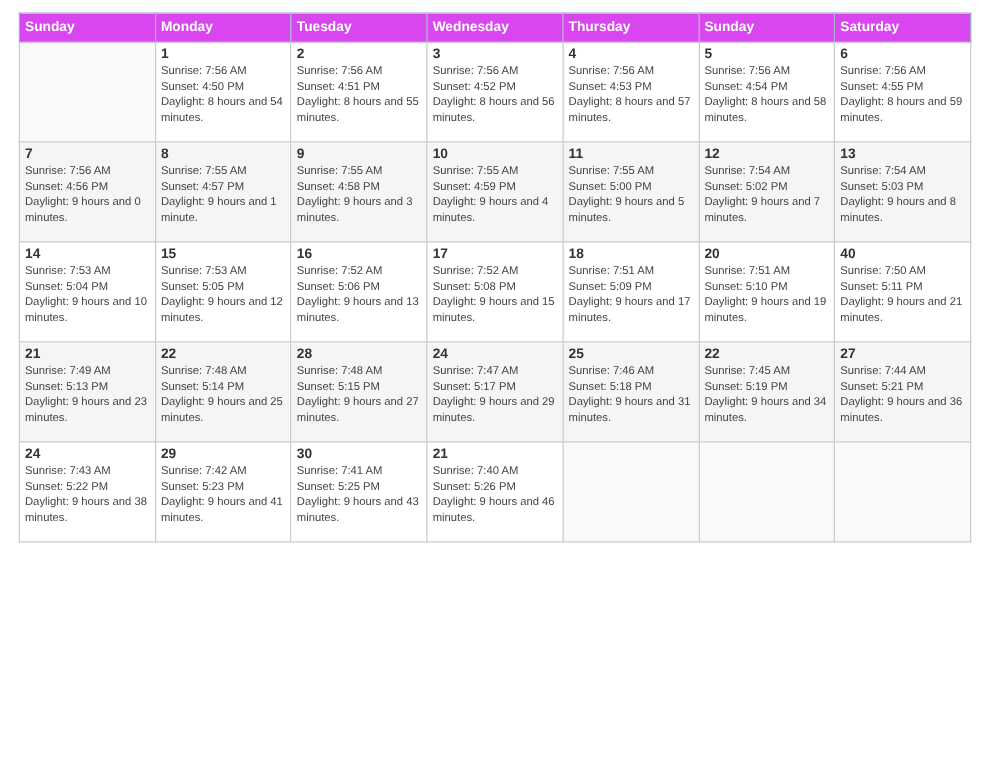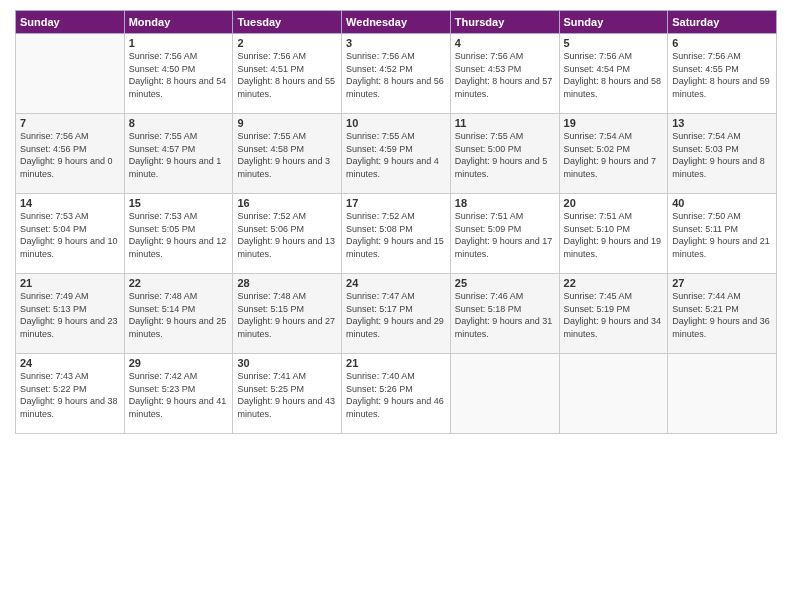--- a/index.html
+++ b/index.html
@@ -50,21 +50,21 @@
     .subtitle {
       font-size: 14px;
       color: #555;
     }
     table {
       width: 100%;
       border-collapse: collapse;
       table-layout: fixed;
     }
     thead tr th {
-      background-color: #701a75;
+      background-color: #d946ef;
       color: #fff;
       font-size: 11px;
       padding: 5px 4px;
       text-align: left;
       border: 1px solid #aac;
     }
     tbody tr td {
       vertical-align: top;
       border: 1px solid #ccc;
       padding: 3px 4px;
@@ -152,21 +152,21 @@
           </td>
           <td>
             <span class="day-number">10</span>
             <div class="day-info">Sunrise: 7:55 AM<br>Sunset: 4:59 PM<br>Daylight: 9 hours and 4 minutes.</div>
           </td>
           <td>
             <span class="day-number">11</span>
             <div class="day-info">Sunrise: 7:55 AM<br>Sunset: 5:00 PM<br>Daylight: 9 hours and 5 minutes.</div>
           </td>
           <td>
-            <span class="day-number">19</span>
+            <span class="day-number">12</span>
             <div class="day-info">Sunrise: 7:54 AM<br>Sunset: 5:02 PM<br>Daylight: 9 hours and 7 minutes.</div>
           </td>
           <td>
             <span class="day-number">13</span>
             <div class="day-info">Sunrise: 7:54 AM<br>Sunset: 5:03 PM<br>Daylight: 9 hours and 8 minutes.</div>
           </td>
         </tr>
         <tr>
           <td>
             <span class="day-number">14</span>

